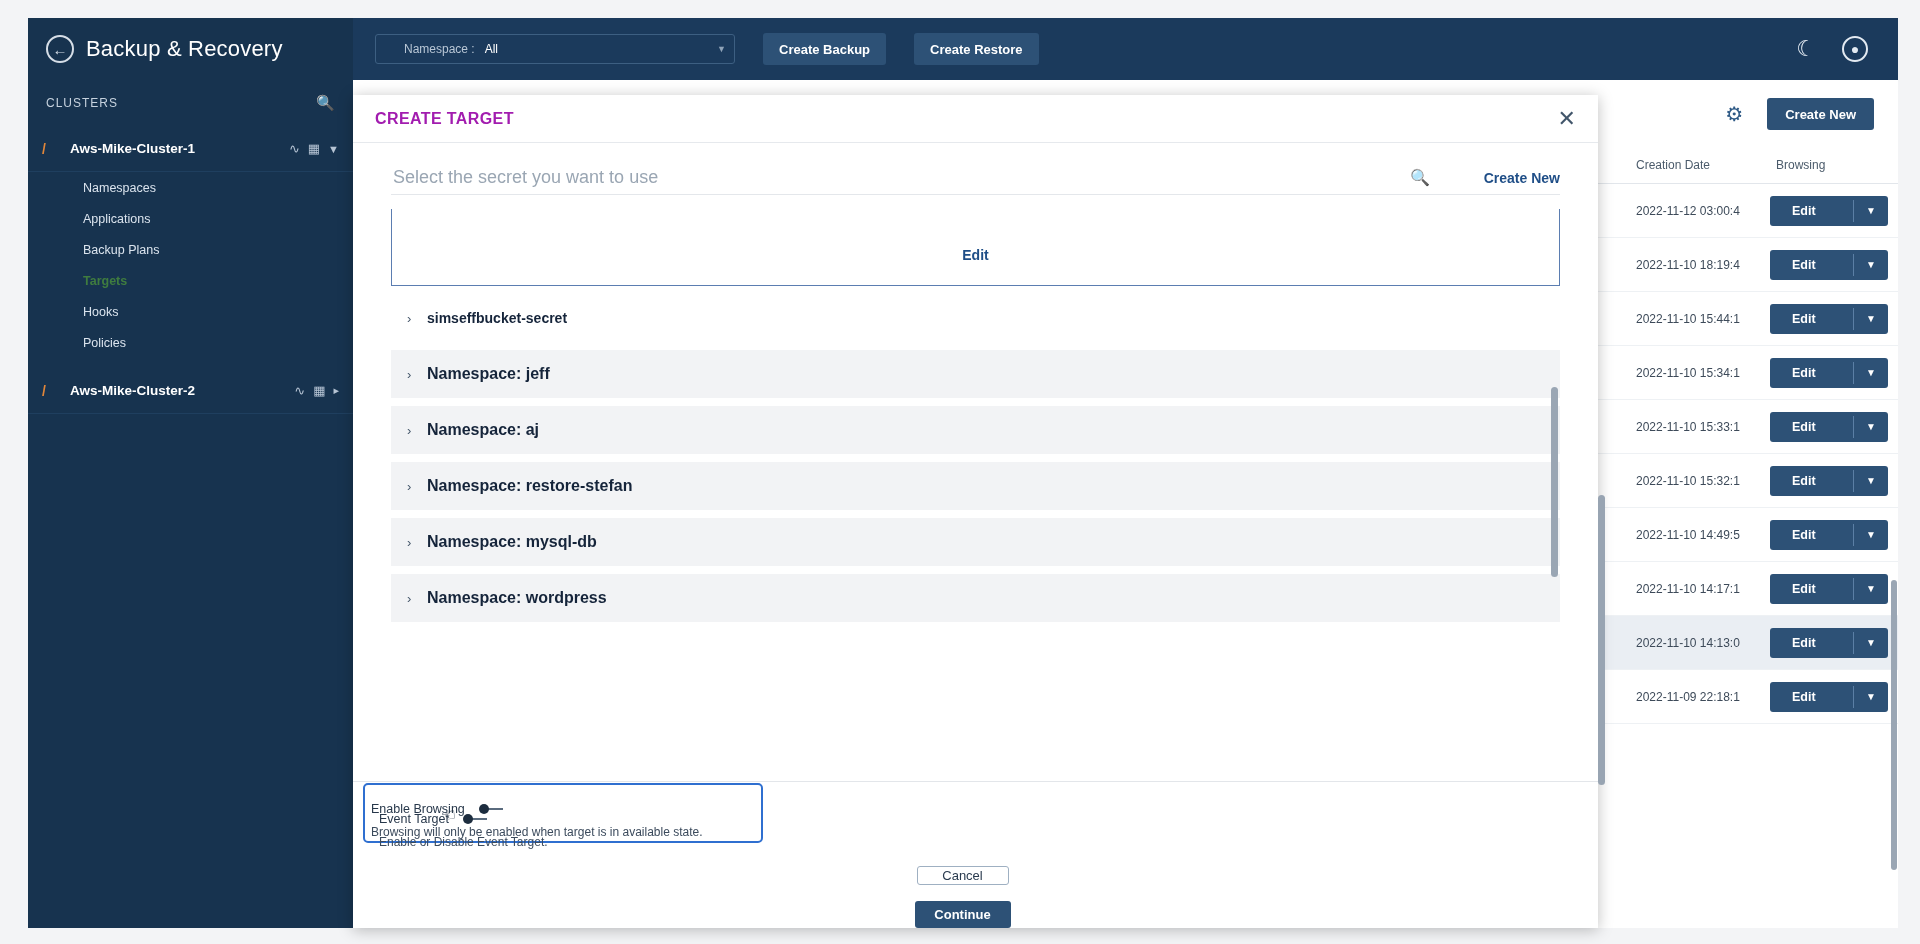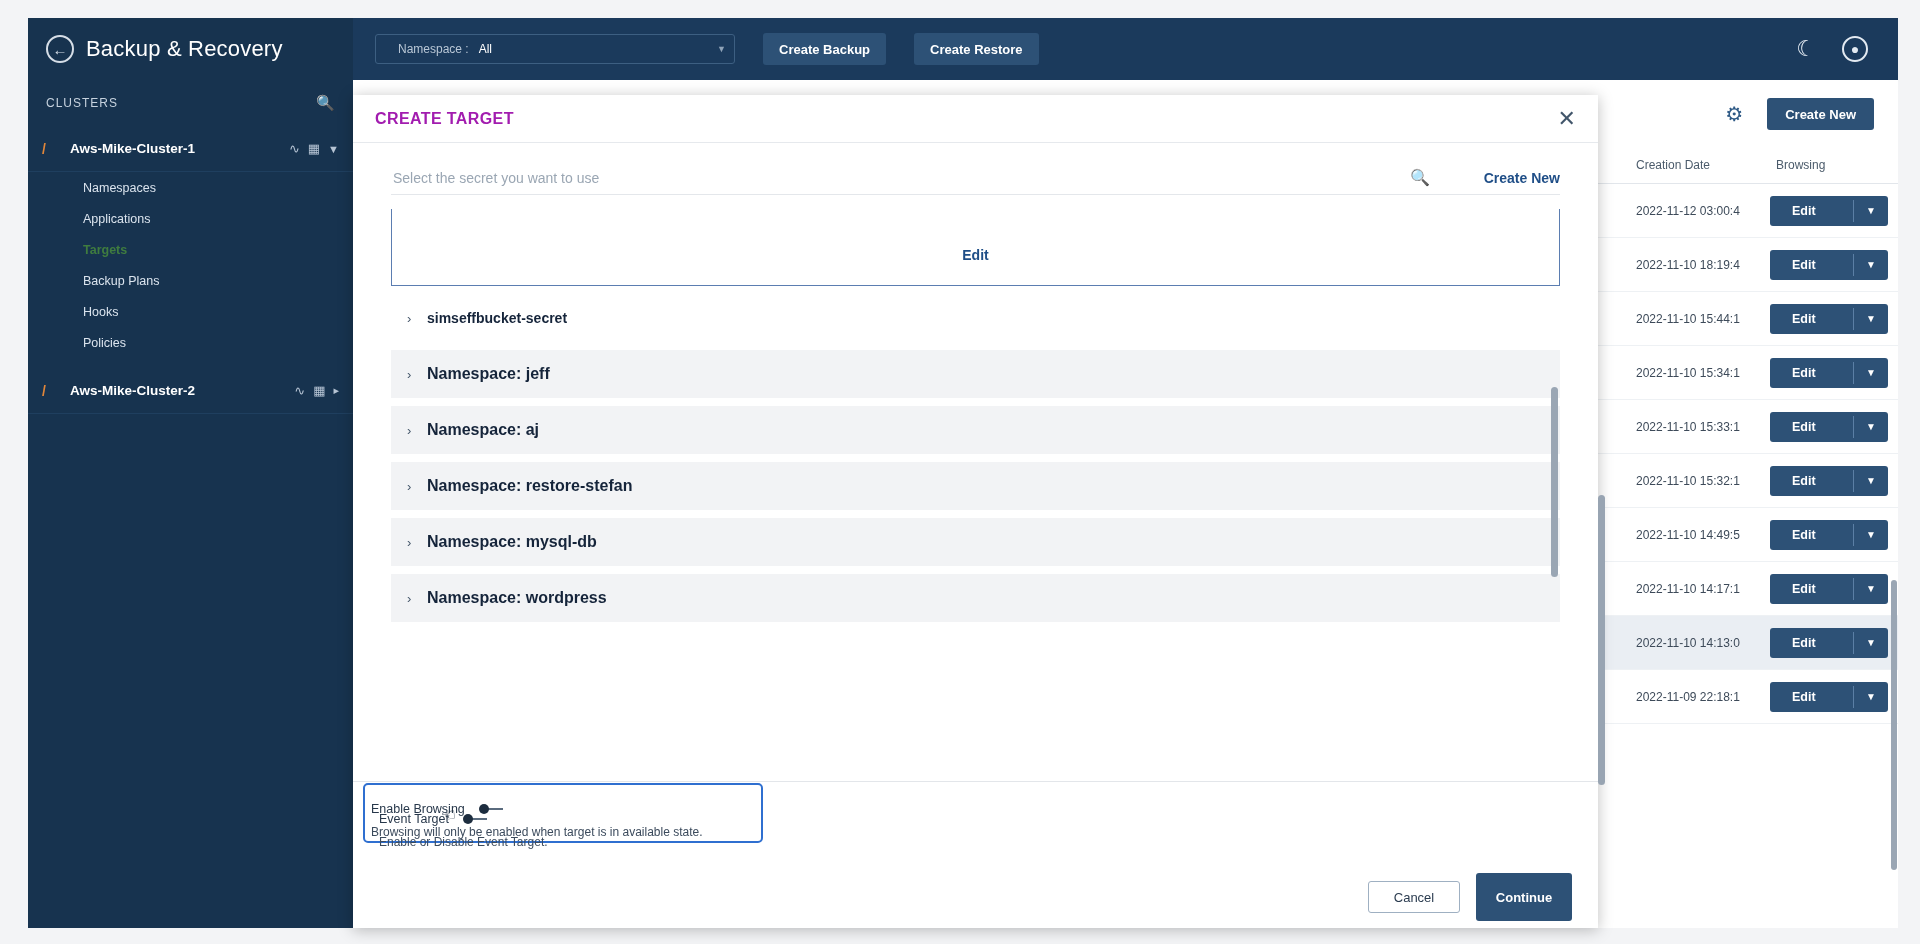--- a/index.html
+++ b/index.html
@@ -56,21 +56,21 @@
     letter-spacing: .2px;
   }
   .ns-select {
     margin-left: 22px;
     width: 360px; height: 30px;
     background: #1b3a5c;
     border: 1px solid #3d5f82;
     border-radius: 3px;
     display: flex;
     align-items: center;
-    padding: 0 22px;
+    padding: 0 28px;
     color: #cdd8e4;
     font-size: 12px;
     position: relative;
   }
   .ns-select .lbl { color: #b9c7d6; }
   .ns-select .val { color: #ffffff; margin-left: 10px; }
   .ns-select .caret {
     position: absolute; right: 8px; top: 50%;
     transform: translateY(-50%);
     color: #8fa3b8; font-size: 9px;
@@ -256,21 +256,21 @@
   }
   .secret-search {
     margin: 18px 20px 0 20px;
     height: 34px;
     border-bottom: 1px solid #e4e7eb;
     display: flex; align-items: center;
     position: relative;
   }
   .secret-search input {
     border: none; outline: none;
-    font-size: 14px;
+    font-size: 18px;
     color: #404040;
     width: 900px;
     font-family: "Liberation Sans", sans-serif;
     background: transparent;
   }
   .secret-search input::placeholder { color: #9aa6b3; }
   .search-mag {
     position: absolute; right: 130px;
     color: #52667c; font-size: 16px;
   }
@@ -366,20 +366,21 @@
     transform: rotate(-10deg);
   }
   .modal-footer {
     position: absolute;
     left: 0; right: 0; bottom: 0;
     height: 62px;
     display: flex; align-items: center;
     justify-content: flex-end;
     gap: 16px;
     padding-right: 26px;
+    flex-direction: column;
   }
   .btn-cancel {
     width: 92px; height: 32px;
     border: 1px solid #9fb0c2;
     border-radius: 3px;
     background: #fff;
     color: #2a3b4f;
     font-size: 13px;
     cursor: pointer;
     font-family: "Liberation Sans", sans-serif;
@@ -437,22 +438,22 @@
     <div class="cluster-row">
       <span class="cluster-slash">/</span>
       <span class="cluster-name">Aws-Mike-Cluster-1</span>
       <span class="mini-icon">∿</span>
       <span class="mini-icon">▦</span>
       <span class="chev">▼</span>
     </div>
 
     <div class="sb-item">Namespaces</div>
     <div class="sb-item">Applications</div>
+    <div class="sb-item">Backup Plans</div>
     <div class="sb-item active">Targets</div>
-    <div class="sb-item">Backup Plans</div>
     <div class="sb-item">Hooks</div>
     <div class="sb-item">Policies</div>
 
     <div class="cluster-row" style="margin-top:10px;">
       <span class="cluster-slash">/</span>
       <span class="cluster-name">Aws-Mike-Cluster-2</span>
       <span class="mini-icon">∿</span>
       <span class="mini-icon">▦</span>
       <span class="chev">▸</span>
     </div>

